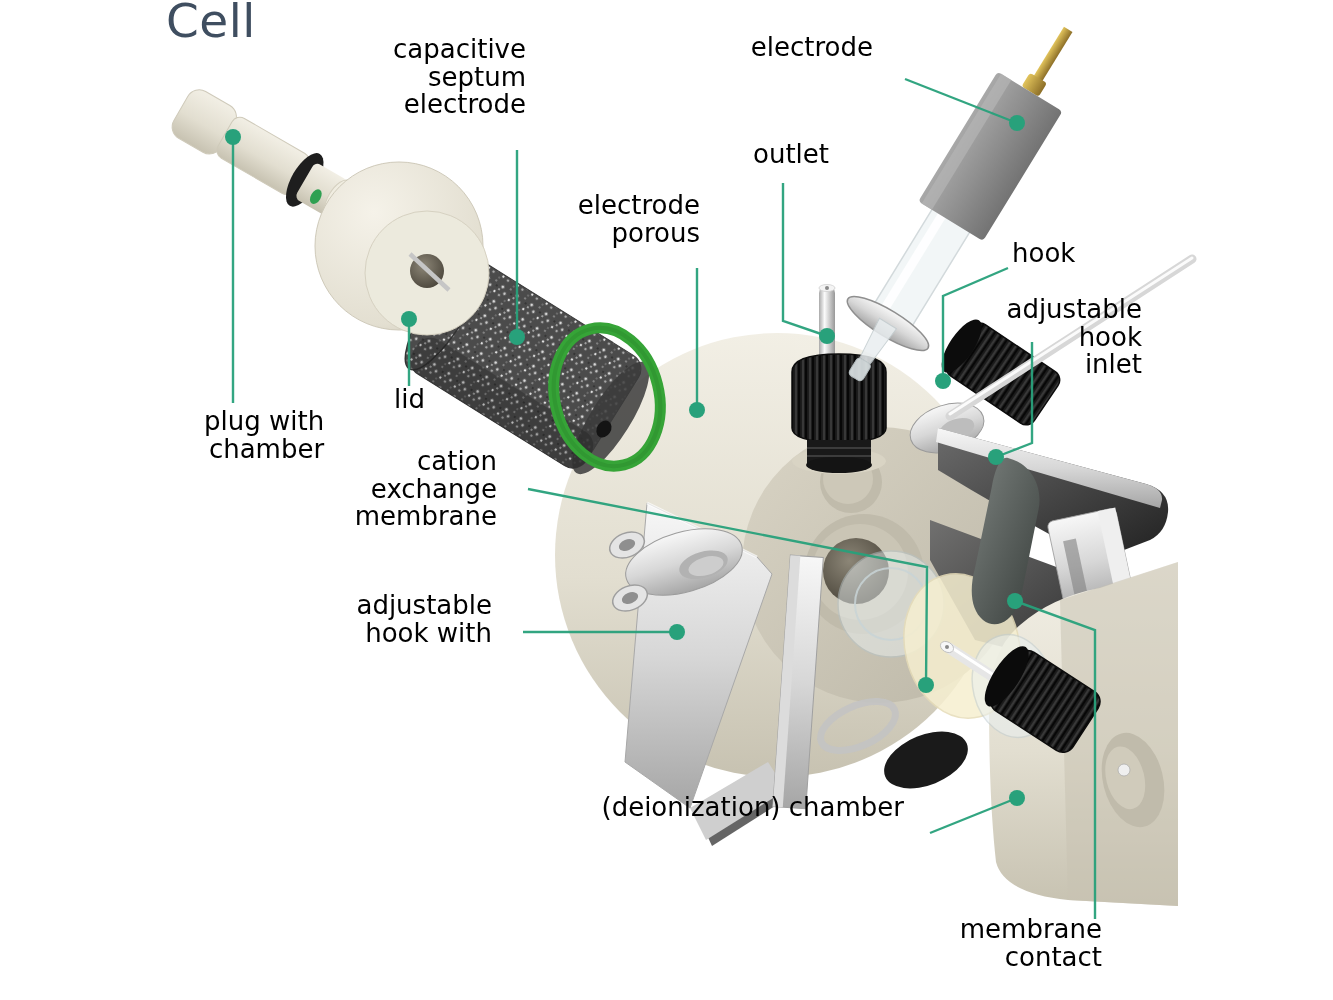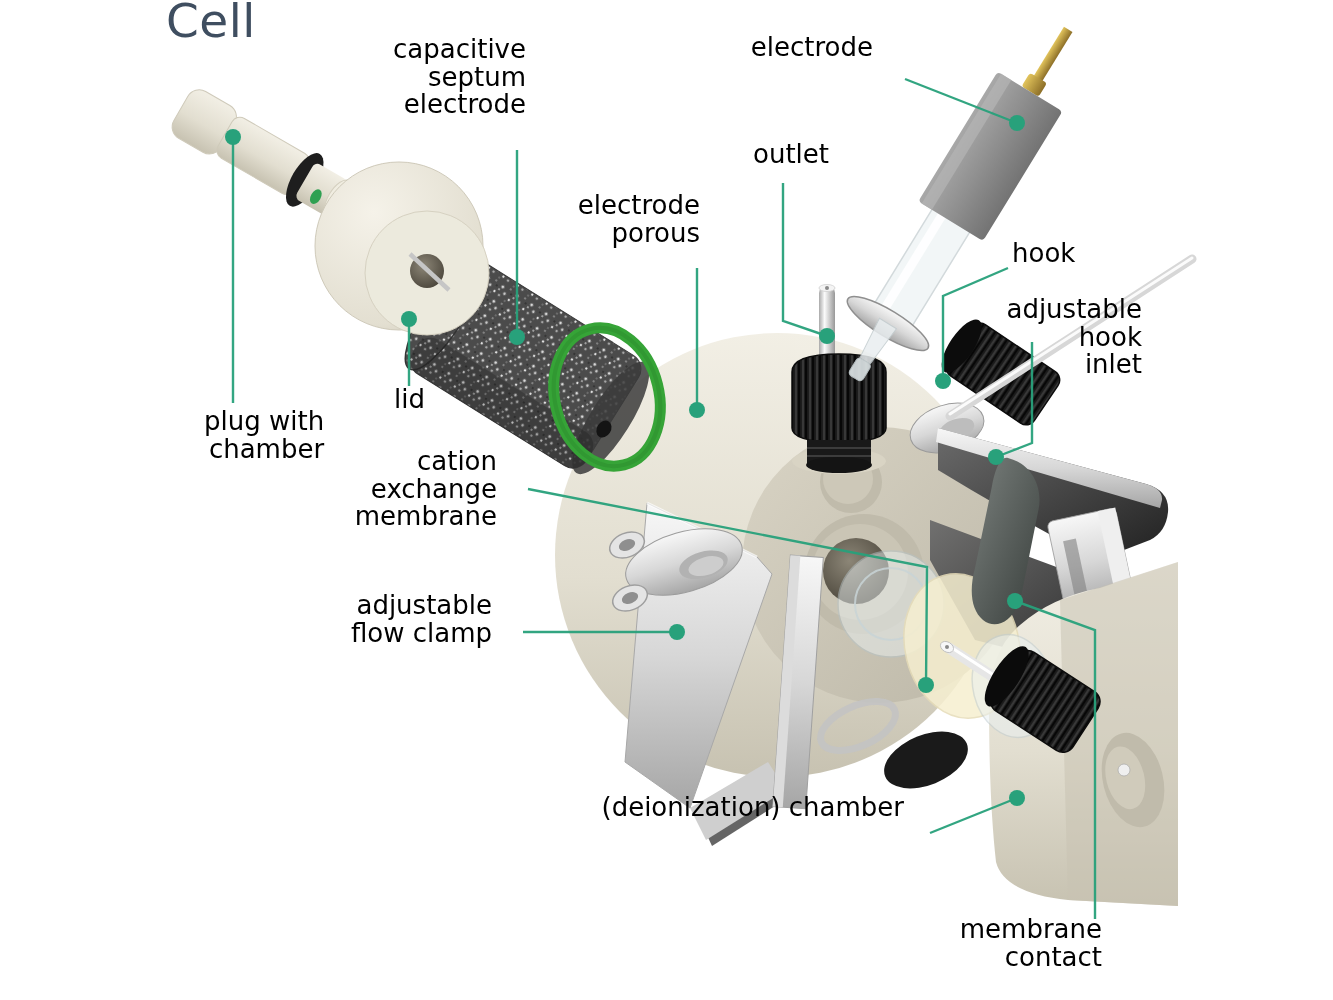--- a/index.html
+++ b/index.html
@@ -305,21 +305,21 @@
 </div>
 
 <div class="lbl" style="right:812px;top:448px">
   <span>cation</span>
   <span>exchange</span>
   <span>membrane</span>
 </div>
 
 <div class="lbl" style="right:817px;top:592px">
   <span>adjustable</span>
-  <span>flow clamp</span>
+  <span>hook with</span>
 </div>
 
 <div class="lbl" style="right:405px;top:794px">
   <span>(deionization) chamber</span>
 </div>
 
 <div class="lbl" style="right:207px;top:916px">
   <span>membrane</span>
   <span>contact</span>
 </div>

